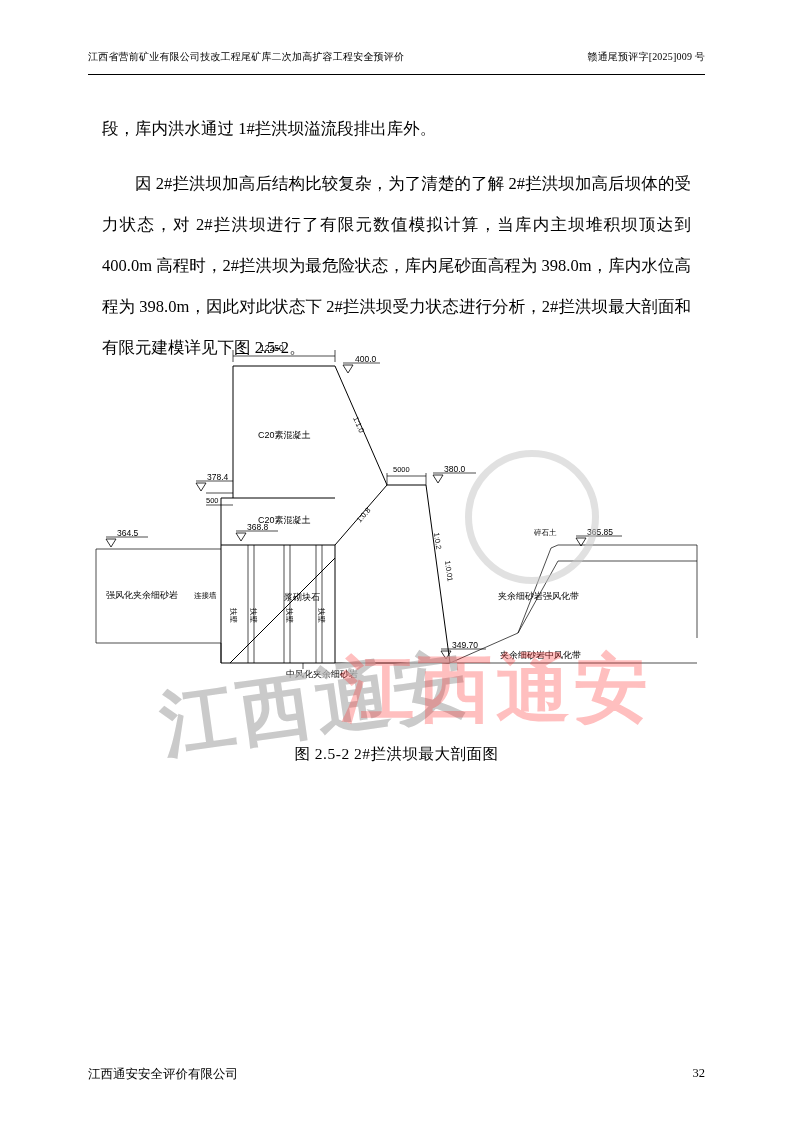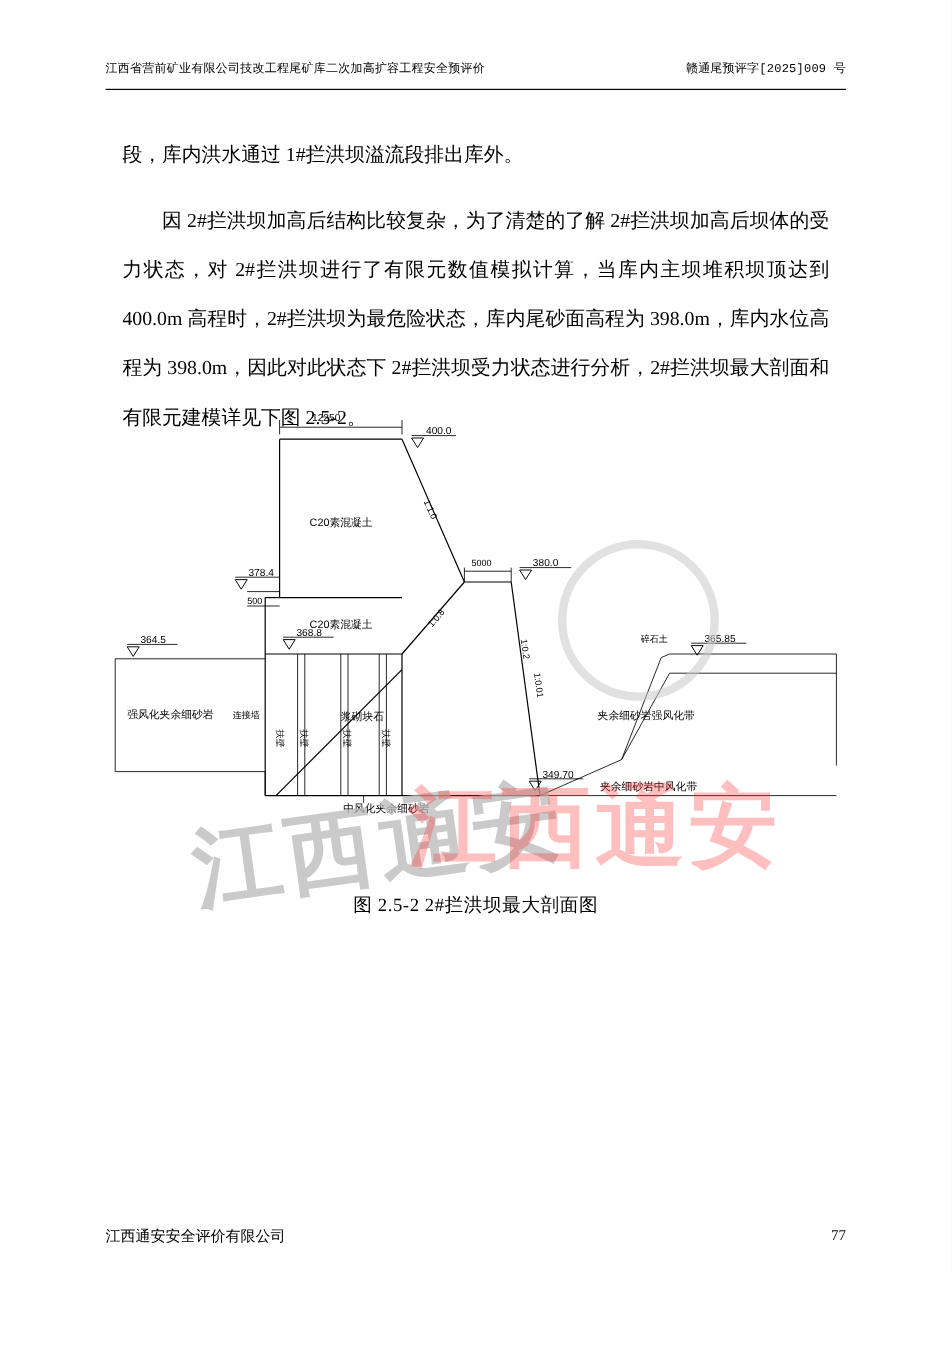--- a/index.html
+++ b/index.html
@@ -24,21 +24,21 @@
     left: 88px;
     top: 50px;
     width: 617px;
     display: flex;
     justify-content: space-between;
     align-items: flex-end;
     font-size: 10px;
     letter-spacing: 0.2px;
   }
   .header-left { white-space: nowrap; }
-  .header-right { white-space: nowrap; font-family: Liberation Mono, monospace; }
+  .header-right { white-space: nowrap; }
   .header-rule {
     position: absolute;
     left: 88px;
     top: 74px;
     width: 617px;
     height: 1px;
     background: #000;
   }
 
   
@@ -118,21 +118,21 @@
     position: absolute;
     left: 88px;
     top: 1018px;
     width: 617px;
     height: 1px;
     background: #ffffff;
   }
   .footer {
     position: absolute;
     left: 88px;
-    top: 1022px;
+    top: 1066px;
     width: 617px;
     display: flex;
     justify-content: space-between;
     font-size: 12.5px;
   }
 
   
   .lbl { font-family: "Liberation Sans", sans-serif; font-size: 8.5px; fill:#000; }
   .lbl-cn { font-family: "Liberation Sans", sans-serif; font-size: 9px; fill:#000; }
   .lbl-sm { font-family: "Liberation Sans", sans-serif; font-size: 7.5px; fill:#000; }
@@ -275,16 +275,16 @@
 
   <div class="watermark">
     <div class="wm-ring" style="left:315px; top:-150px; width:120px; height:120px;"></div>
     <div class="wm-gray" style="left:10px; top:55px;">江西通安</div>
     <div class="wm-text" style="left:190px; top:40px;">江西通安</div>
   </div>
 
   <div class="footer-rule"></div>
   <div class="footer">
     <span>江西通安安全评价有限公司</span>
-    <span>77</span>
+    <span>32</span>
   </div>
 
 </div>
 
 </body></html>

